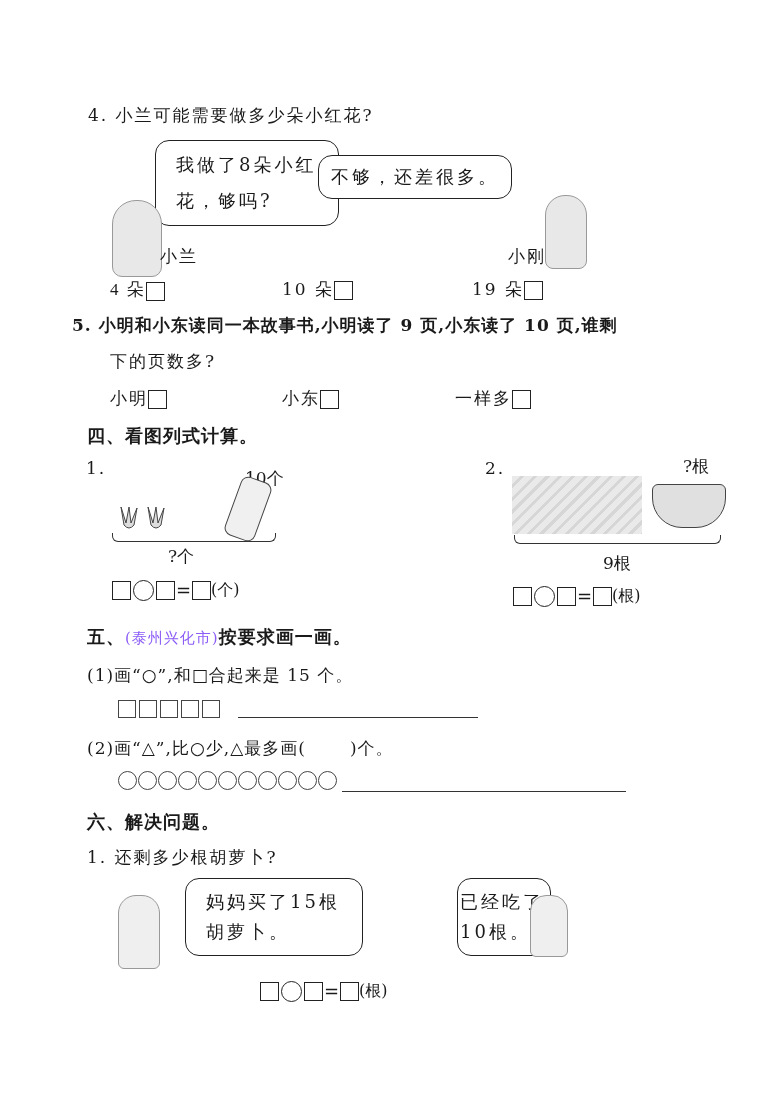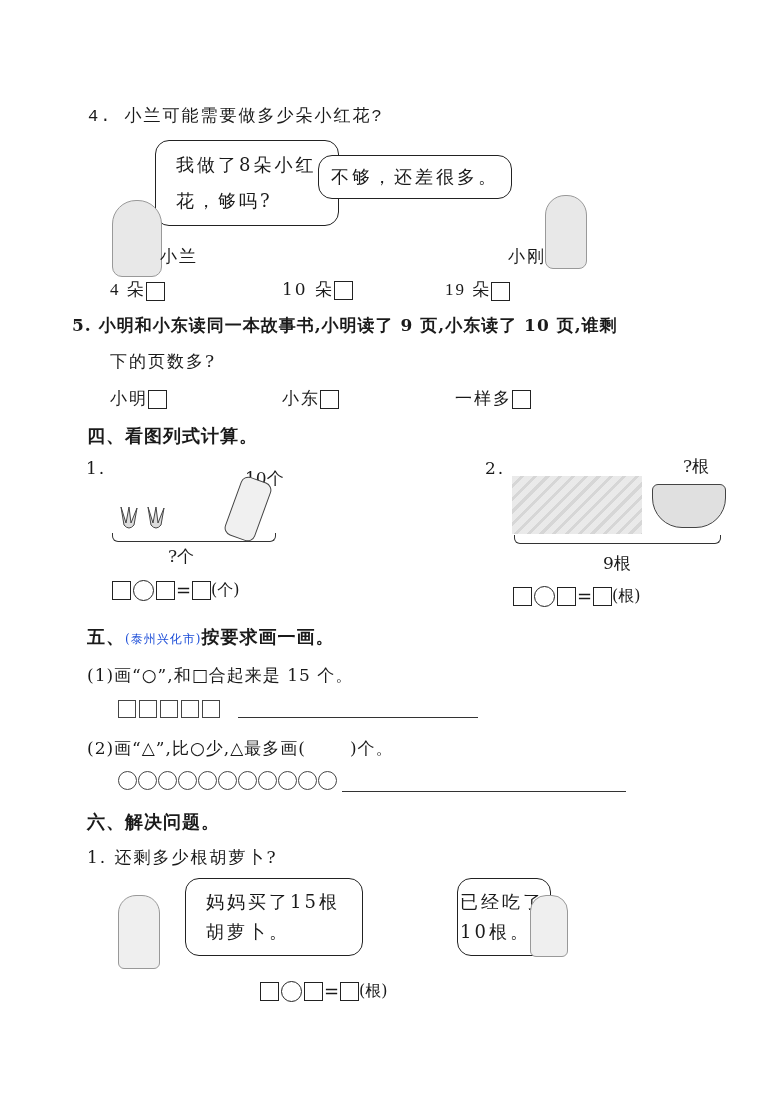--- a/index.html
+++ b/index.html
@@ -11,41 +11,41 @@
   .box { display:inline-block; width:19px; height:19px; border:1.5px solid #222; vertical-align:middle; box-sizing:border-box; }
   .sbox { display:inline-block; width:18px; height:18px; border:1.3px solid #444; vertical-align:middle; box-sizing:border-box; margin-right:3px; }
   .circ { display:inline-block; width:21px; height:21px; border:1.5px solid #222; border-radius:50%; vertical-align:middle; box-sizing:border-box; margin:0 2px; }
   .scirc { display:inline-block; width:19px; height:19px; border:1.3px solid #444; border-radius:50%; vertical-align:middle; box-sizing:border-box; margin-right:1px; }
   .eq { font-size:18px; vertical-align:middle; margin:0 1px; }
   .unit { font-size:16px; vertical-align:middle; }
   .bubble { border:1.8px solid #222; border-radius:14px; background:#fff; padding:6px 12px; font-size:18px; line-height:36px; letter-spacing:3px; }
   .line { border-bottom:1.3px solid #333; height:0; }
   .brace { border:1.3px solid #333; border-top:none; height:8px; border-radius:0 0 6px 6px; }
   .fig { border:1px solid #aaa; background:#f2f2f2; }
-  .gray { color:#1d4ed8; font-weight:normal; font-family:"DejaVu Serif",serif; font-size:12px; }
+  .gray { color:#8b5cf6; font-weight:normal; font-family:"DejaVu Serif",serif; font-size:15px; }
 </style>
 </head>
 <body>
 
-<div class="abs q" style="left:88px;top:104px;font-family:Liberation Mono, monospace;">4. 小兰可能需要做多少朵小红花?</div>
+<div class="abs q" style="left:88px;top:104px;">4. 小兰可能需要做多少朵小红花?</div>
 
 <div class="abs bubble" style="left:155px;top:140px;width:150px;padding-left:20px;">
   <div>我做了8朵小红</div>
   <div>花，够吗?</div>
 </div>
 <div class="abs" style="left:112px;top:200px;width:48px;height:75px;border-radius:24px 24px 10px 10px;background:#e8e8e8;border:1px solid #999;"></div>
 <div class="abs q" style="left:160px;top:245px;">小兰</div>
 
 <div class="abs bubble" style="left:318px;top:155px;width:168px;line-height:30px;">不够，还差很多。</div>
 <div class="abs" style="left:545px;top:195px;width:40px;height:72px;border-radius:20px 20px 8px 8px;background:#e8e8e8;border:1px solid #999;"></div>
 <div class="abs q" style="left:508px;top:245px;">小刚</div>
 
 <div class="abs q" style="left:110px;top:278px;font-family:Liberation Serif, serif;"><span>4 朵</span><span class="box"></span></div>
 <div class="abs q" style="left:282px;top:278px;"><span>10 朵</span><span class="box"></span></div>
-<div class="abs q" style="left:445px;top:278px;font-family:Liberation Serif, serif;"><span>19 朵</span><span class="box"></span></div>
+<div class="abs q" style="left:472px;top:278px;"><span>19 朵</span><span class="box"></span></div>
 
 <div class="abs q" style="left:72px;top:314px;letter-spacing:1px;font-weight:bold;">5. 小明和小东读同一本故事书,小明读了 9 页,小东读了 10 页,谁剩</div>
 <div class="abs q" style="left:110px;top:350px;">下的页数多?</div>
 <div class="abs q" style="left:110px;top:387px;"><span>小明</span><span class="box"></span></div>
 <div class="abs q" style="left:282px;top:387px;"><span>小东</span><span class="box"></span></div>
 <div class="abs q" style="left:455px;top:387px;"><span>一样多</span><span class="box"></span></div>
 
 <div class="abs h" style="left:87px;top:424px;">四、看图列式计算。</div>
 
 <div class="abs q" style="left:86px;top:458px;">1.</div>

